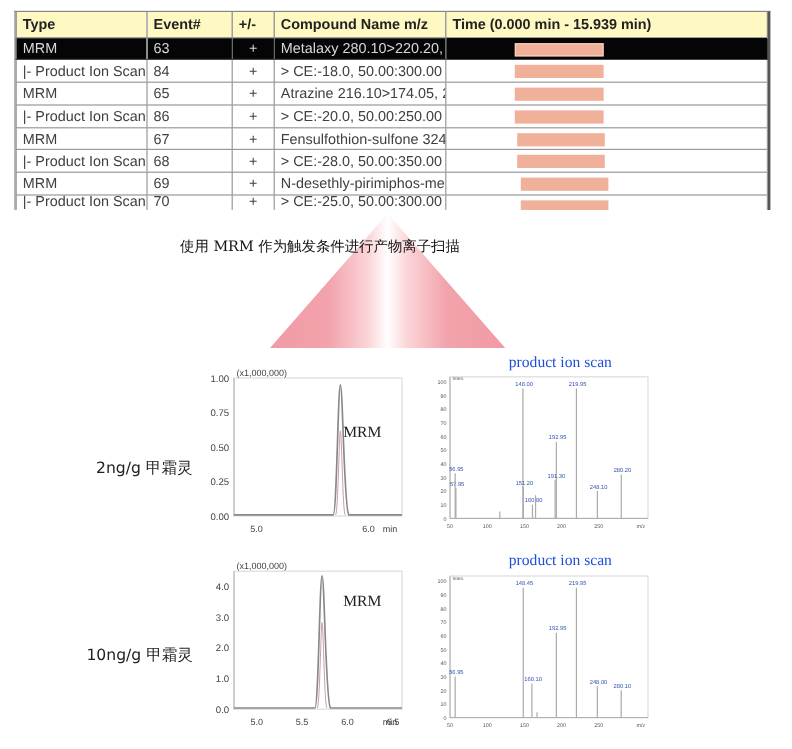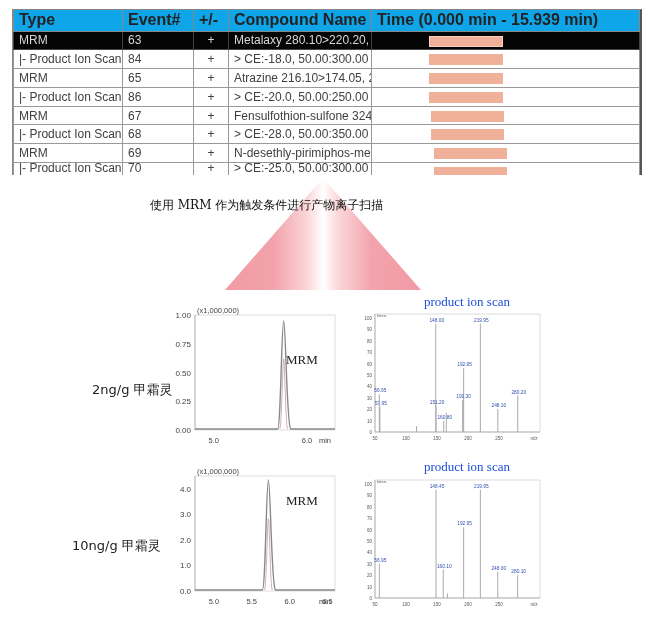--- a/index.html
+++ b/index.html
@@ -8,23 +8,23 @@
     font-family: "Liberation Sans", sans-serif; position: relative; overflow: hidden;
   }
   
   .table-wrap {
     position: absolute; left: 12px; top: 9px; width: 630px;
     border: 1px solid #888; border-right: 2px solid #555; border-bottom: none;
     background: #fff;
   }
   table { border-collapse: collapse; width: 100%; table-layout: fixed; font-size: 12px; }
   th {
-    background: #0ea5e9; color: #222; text-align: left; font-weight: bold;
+    background: #fef9c3; color: #222; text-align: left; font-weight: bold;
     height: 21px; padding: 0 5px; border: 1px solid #888; border-top: none; white-space: nowrap; overflow: hidden;
-    font-size: 16px;
+    font-size: 12px;
   }
   td {
     height: 18.8px; padding: 0 5px; border: 1px solid #999; white-space: nowrap; overflow: hidden;
     color: #404040; font-size: 12px;
   }
   tr.selected td { background: #050505; color: #d8d8d8; border-color: #444; }
   td.pm { text-align: center; }
   td.time { position: relative; }
   .bar { position: absolute; top: 4px; height: 11px; background: #f0b09a; }
   tr.selected .bar { background: #f0b09a; border: 1px solid #f8d0c0; }
@@ -147,21 +147,21 @@
             <div class="bar" style="left: 23.2%; width: 27.5%;"></div>
           </td>
         </tr>
       </tbody>
   </table>
 </div>
 
 <div class="triangle"></div>
 <div class="caption">使用 MRM 作为触发条件进行产物离子扫描</div>
 
-<div class="sample-label" style="left:80px; top:381px;margin-left:12px;">2ng/g 甲霜灵</div>
+<div class="sample-label" style="left:80px; top:381px;">2ng/g 甲霜灵</div>
 <div class="sample-label" style="left:72px; top:537px;">10ng/g 甲霜灵</div>
 
 <div class="chart" id="chrom1" style="left:160px; top:305px; width:180px; height:150px;"><svg width="180" height="150">
       <rect x="35" y="10" width="140" height="115" fill="none" stroke="#ddd" stroke-width="1"></rect>
       <line x1="35" y1="10" x2="35" y2="125" stroke="#bbb"></line>
       <text x="31" y="128" font-size="8" fill="#444" text-anchor="end">0.00</text>
       <text x="31" y="99.25" font-size="8" fill="#444" text-anchor="end">0.25</text>
       <text x="31" y="70.5" font-size="8" fill="#444" text-anchor="end">0.50</text>
       <text x="31" y="41.75" font-size="8" fill="#444" text-anchor="end">0.75</text>
       <text x="31" y="13" font-size="8" fill="#444" text-anchor="end">1.00</text>

